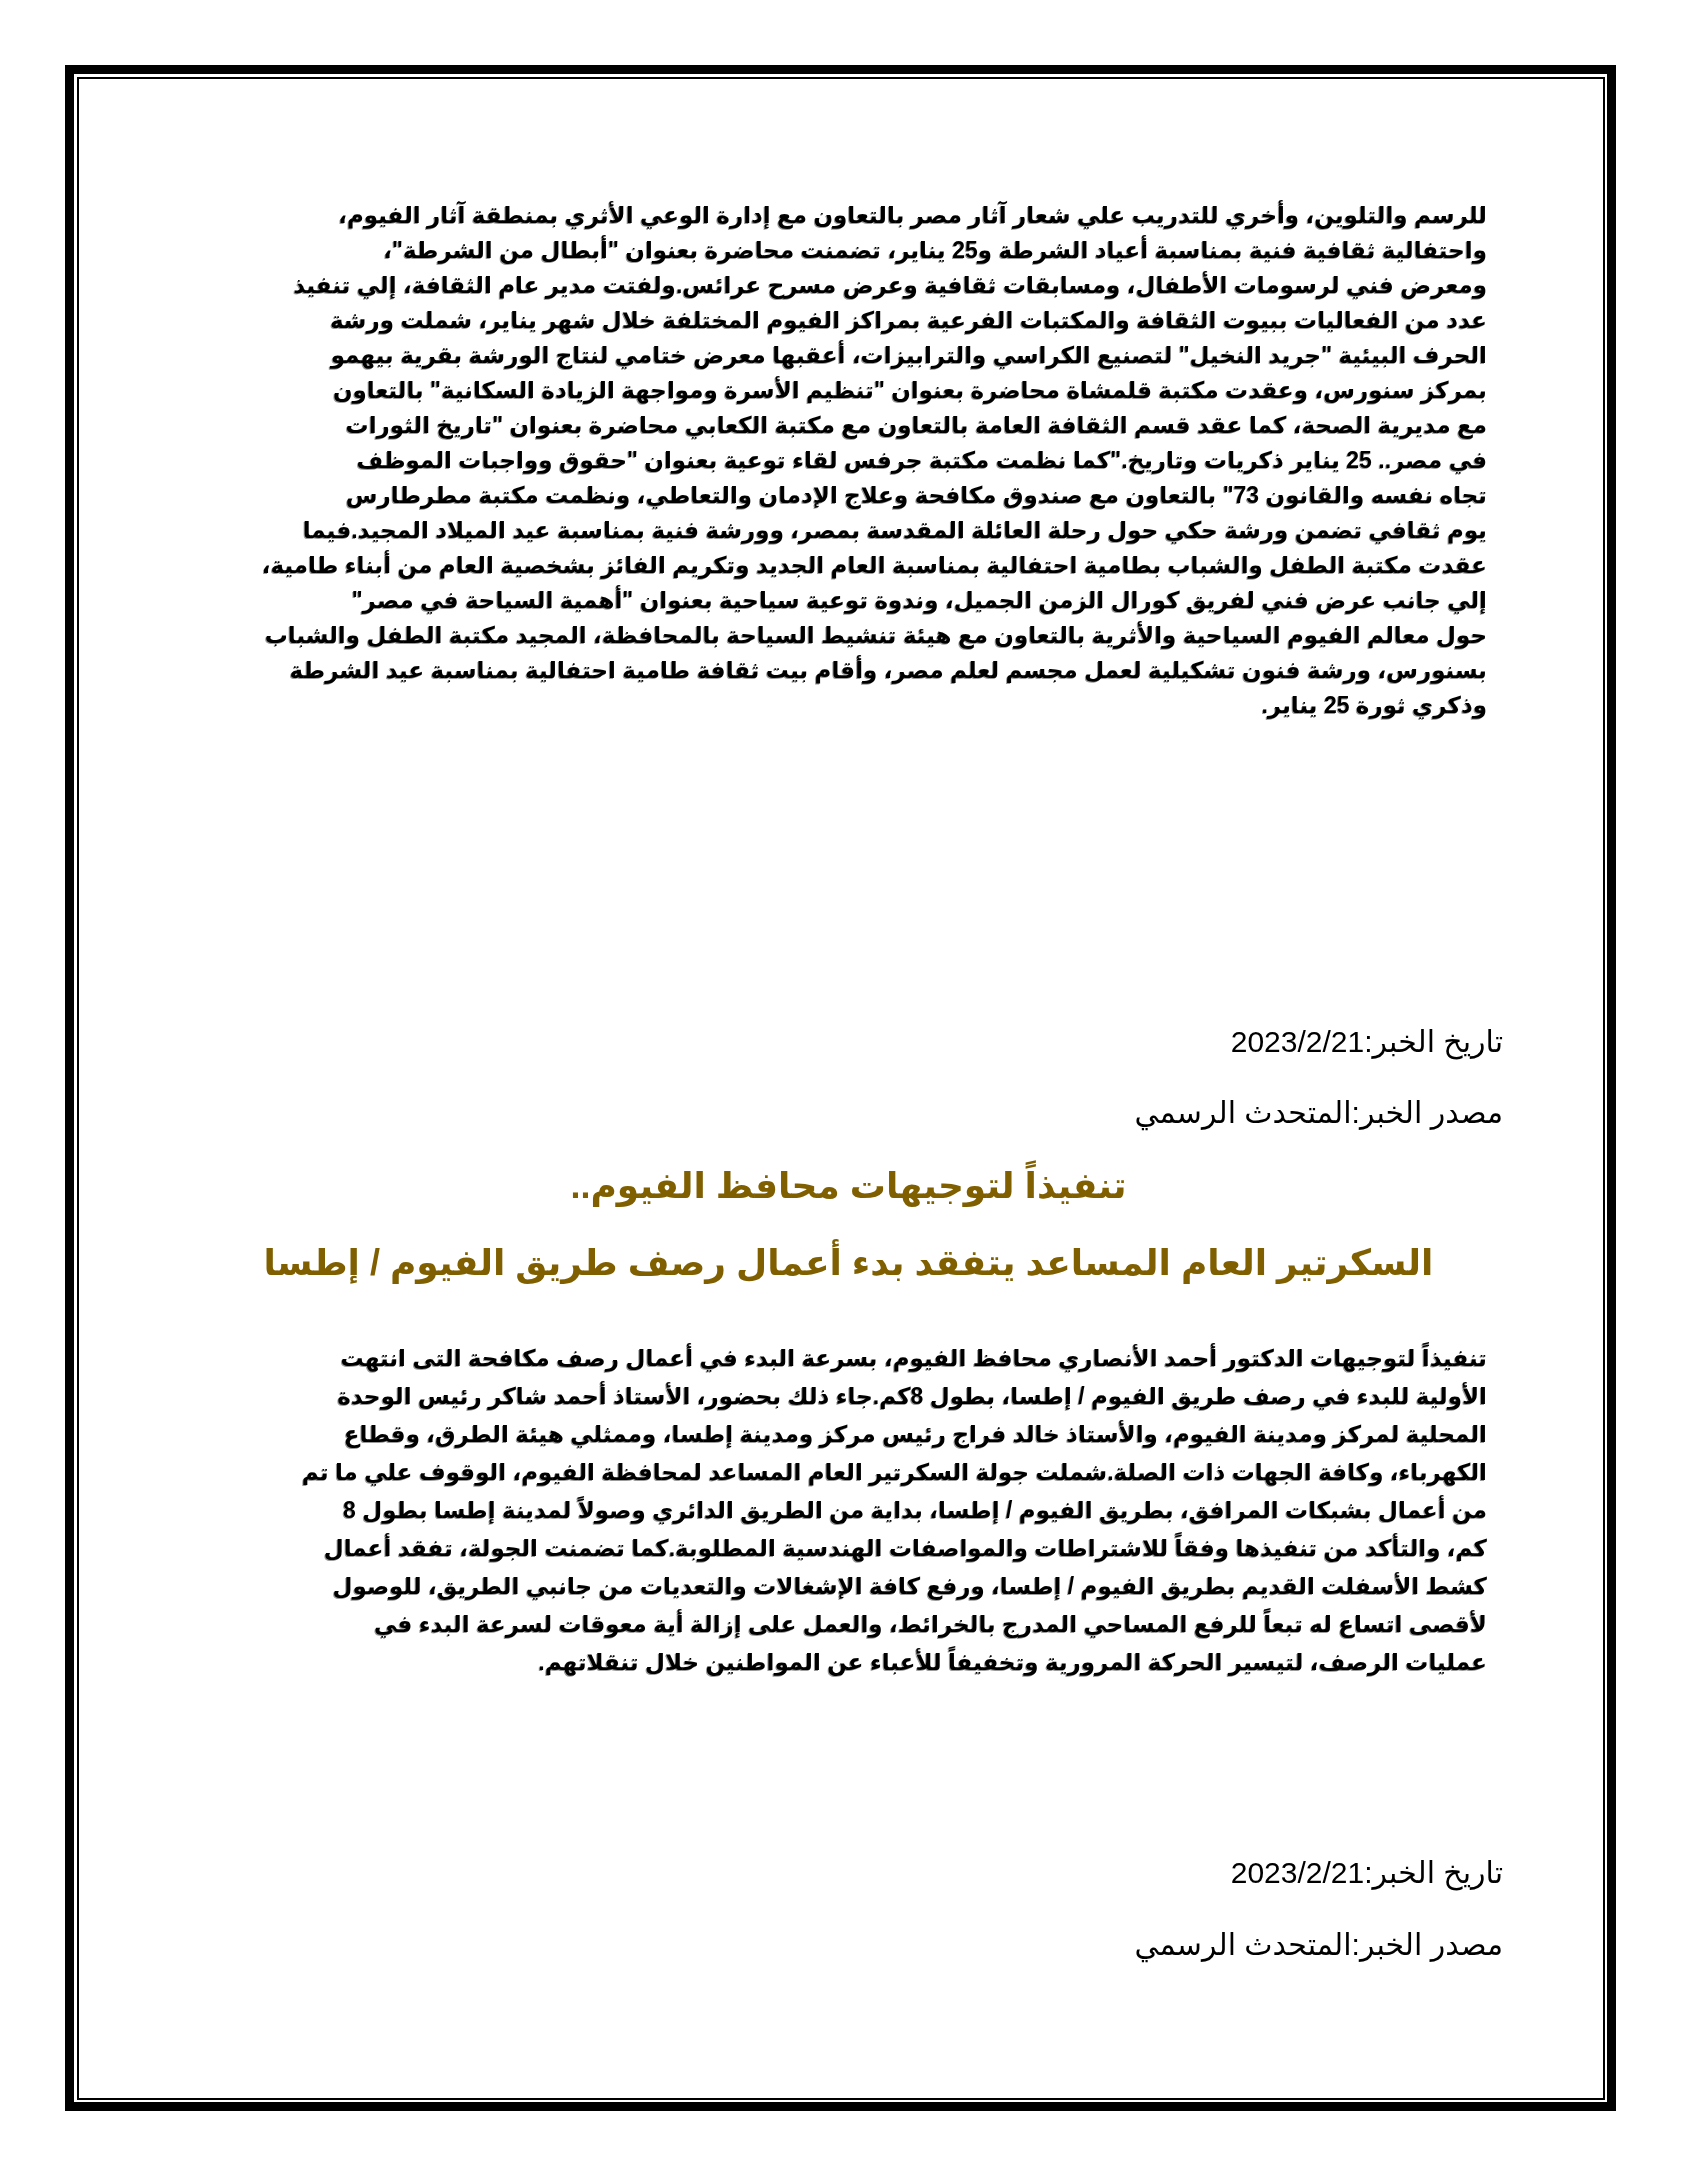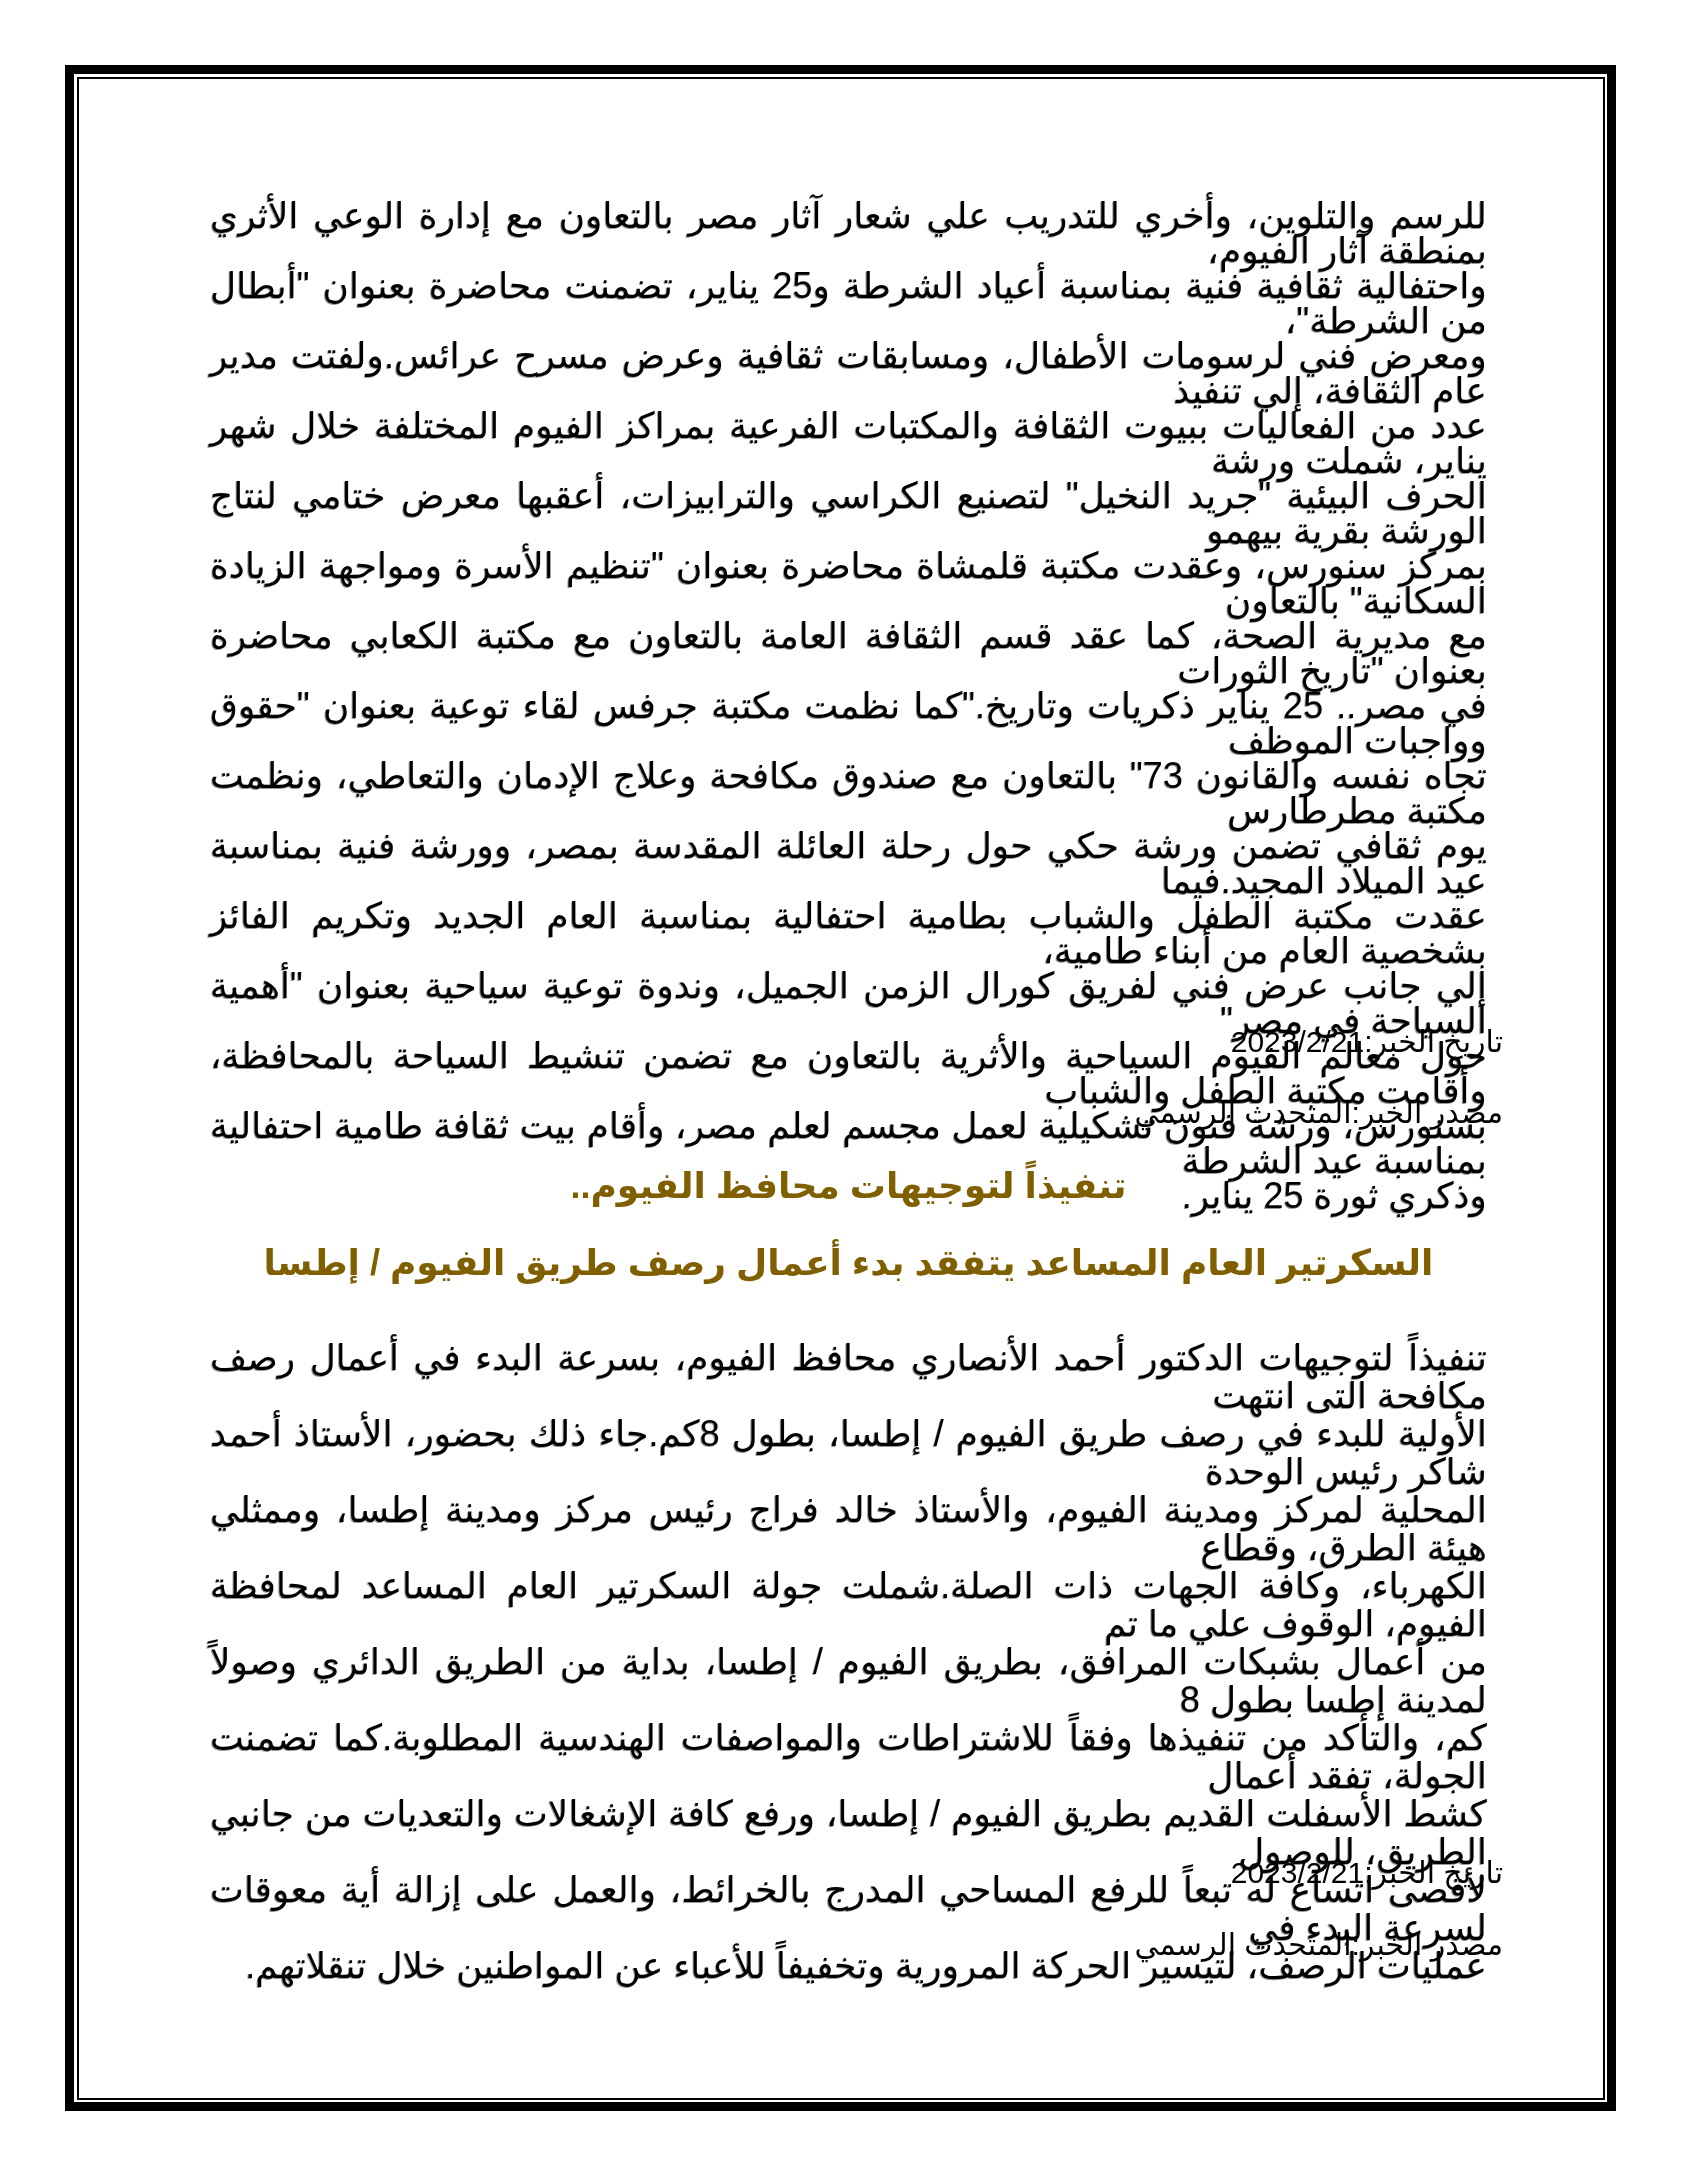--- a/index.html
+++ b/index.html
@@ -10,21 +10,21 @@
   }
   .frame-inner {
     position:absolute; left:77px; top:77px; width:1528px; height:2023px;
     box-sizing:border-box; border:2px solid #000;
   }
   .page {
     position:absolute; left:210px; width:1277px; direction:rtl;
     font-family:"Liberation Sans", "DejaVu Sans", sans-serif; color:#000;
   }
   .body-text {
-    font-size:36px; font-weight:normal; text-align:justify; text-align-last:right;
+    font-size:23px; font-weight:bold; text-align:justify; text-align-last:right;
     text-shadow:-1px 1px 0 #9a9a9a;
     margin:0;
   }
   .body-1 { top:198px; line-height:35px; }
   .body-2 { top:1339px; line-height:38px; }
   .meta {
     font-size:30px; font-weight:normal; margin:16px; line-height:36px; text-align:right;
   }
   .heading {
     position:absolute; left:210px; width:1277px; text-align:center; direction:rtl;
@@ -45,21 +45,21 @@
   <span class="line">ومعرض فني لرسومات الأطفال، ومسابقات ثقافية وعرض مسرح عرائس.ولفتت مدير عام الثقافة، إلي تنفيذ</span>
   <span class="line">عدد من الفعاليات ببيوت الثقافة والمكتبات الفرعية بمراكز الفيوم المختلفة خلال شهر يناير، شملت ورشة</span>
   <span class="line">الحرف البيئية "جريد النخيل" لتصنيع الكراسي والترابيزات، أعقبها معرض ختامي لنتاج الورشة بقرية بيهمو</span>
   <span class="line">بمركز سنورس، وعقدت مكتبة قلمشاة محاضرة بعنوان "تنظيم الأسرة ومواجهة الزيادة السكانية" بالتعاون</span>
   <span class="line">مع مديرية الصحة، كما عقد قسم الثقافة العامة بالتعاون مع مكتبة الكعابي محاضرة بعنوان "تاريخ الثورات</span>
   <span class="line">في مصر.. 25 يناير ذكريات وتاريخ."كما نظمت مكتبة جرفس لقاء توعية بعنوان "حقوق وواجبات الموظف</span>
   <span class="line">تجاه نفسه والقانون 73" بالتعاون مع صندوق مكافحة وعلاج الإدمان والتعاطي، ونظمت مكتبة مطرطارس</span>
   <span class="line">يوم ثقافي تضمن ورشة حكي حول رحلة العائلة المقدسة بمصر، وورشة فنية بمناسبة عيد الميلاد المجيد.فيما</span>
   <span class="line">عقدت مكتبة الطفل والشباب بطامية احتفالية بمناسبة العام الجديد وتكريم الفائز بشخصية العام من أبناء طامية،</span>
   <span class="line">إلي جانب عرض فني لفريق كورال الزمن الجميل، وندوة توعية سياحية بعنوان "أهمية السياحة في مصر"</span>
-  <span class="line">حول معالم الفيوم السياحية والأثرية بالتعاون مع تضمن تنشيط السياحة بالمحافظة، وأقامت مكتبة الطفل والشباب</span>
+  <span class="line">حول معالم الفيوم السياحية والأثرية بالتعاون مع هيئة تنشيط السياحة بالمحافظة، المجيد مكتبة الطفل والشباب</span>
   <span class="line">بسنورس، ورشة فنون تشكيلية لعمل مجسم لعلم مصر، وأقام بيت ثقافة طامية احتفالية بمناسبة عيد الشرطة</span>
   <span class="line">وذكري ثورة 25 يناير.</span>
 </div>
 
 <div class="page meta" style="top:1008px;">تاريخ الخبر:2023/2/21</div>
 <div class="page meta" style="top:1079px;">مصدر الخبر:المتحدث الرسمي</div>
 
 <h2 class="heading" style="top:1164px;">تنفيذاً لتوجيهات محافظ الفيوم..</h2>
 <h1 class="heading" style="top:1241px;">السكرتير العام المساعد يتفقد بدء أعمال رصف طريق الفيوم / إطسا</h1>
 

